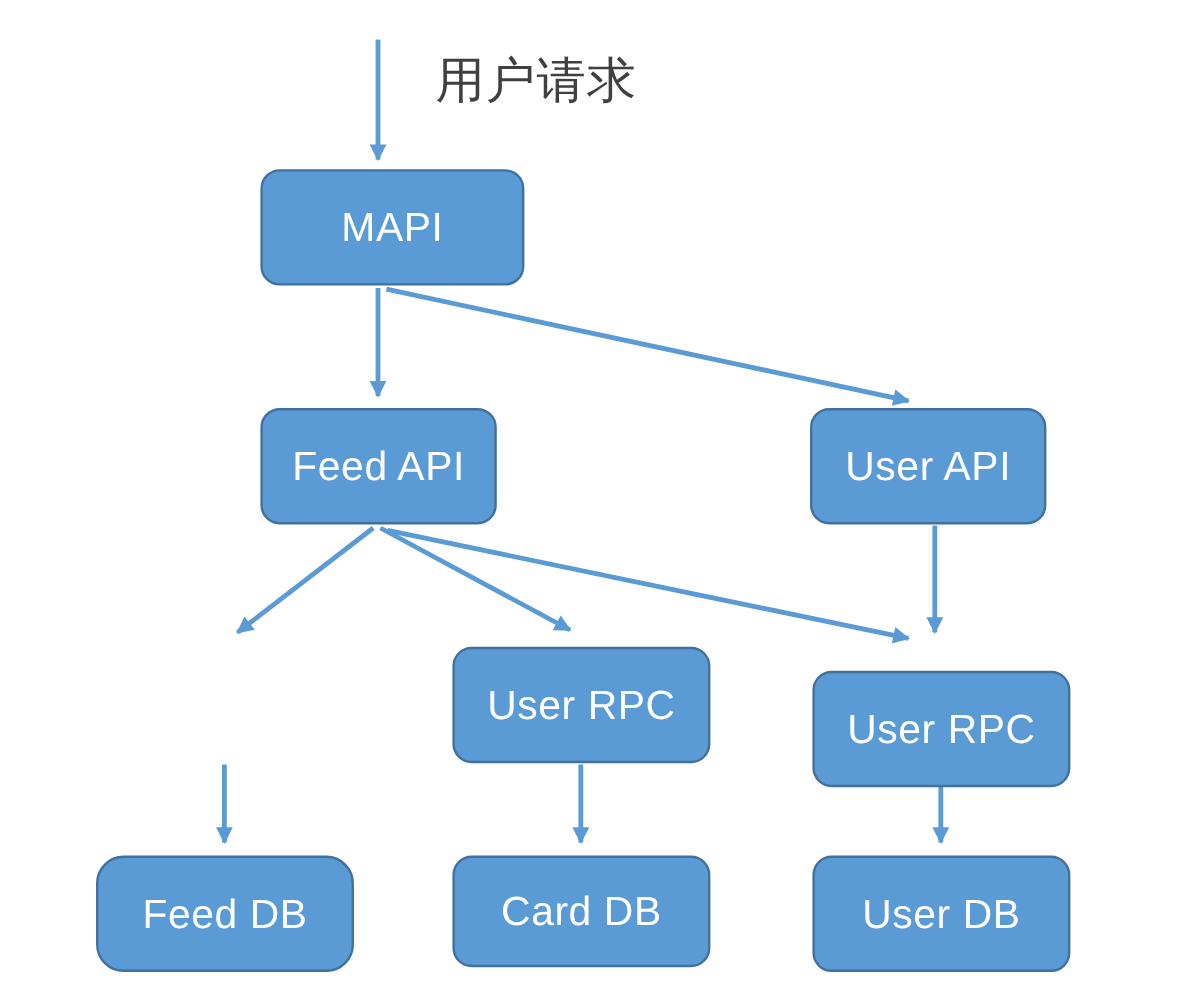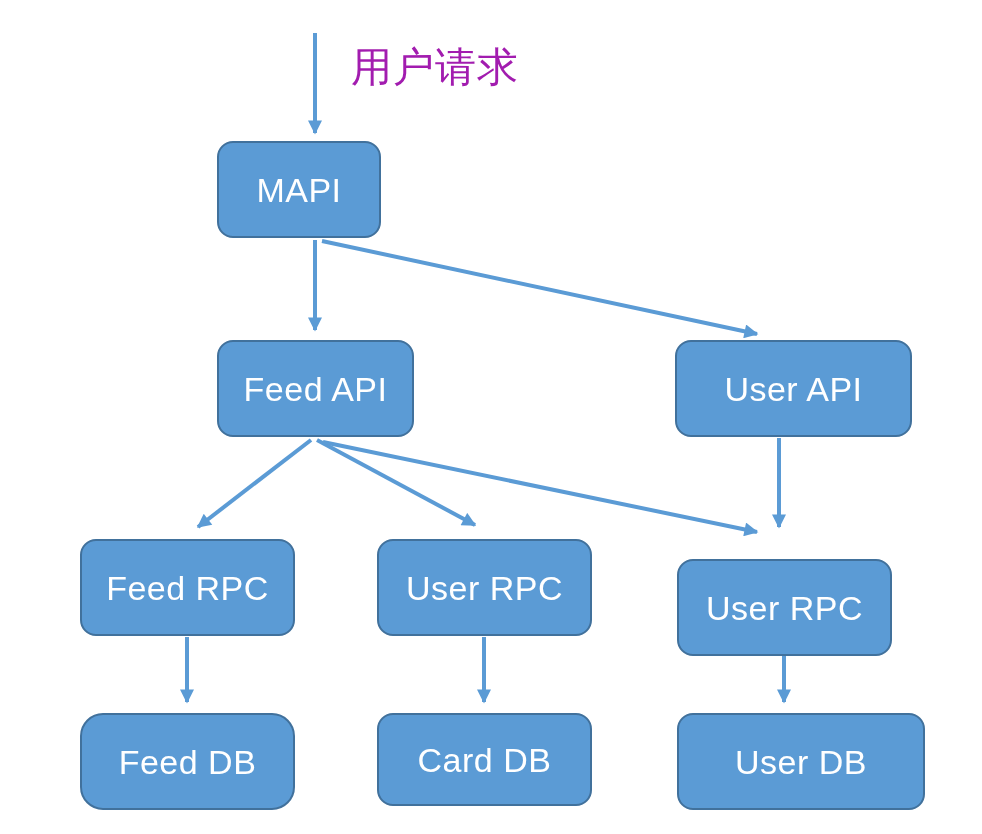--- a/index.html
+++ b/index.html
@@ -31,35 +31,35 @@
     border-radius: 16px;
     color: #ffffff;
     font-size: 34px;
     line-height: 1;
     display: flex;
     align-items: center;
     justify-content: center;
     white-space: nowrap;
     letter-spacing: 0.5px;
   }
-  #n-mapi     { left: 217px; top: 141px; width: 164px; height: 97px; }
+  #n-mapi     { left: 217px; top: 141px; width: 220px; height: 97px; }
   #n-feed-api { left: 217px; top: 340px; width: 197px; height: 97px; }
-  #n-user-api { left: 675px; top: 340px; width: 237px; height: 97px; }
+  #n-user-api { left: 675px; top: 340px; width: 197px; height: 97px; }
   #n-feed-rpc { left:  80px; top: 539px; width: 215px; height: 97px; }
   #n-card-rpc { left: 377px; top: 539px; width: 215px; height: 97px; }
   #n-user-rpc { left: 677px; top: 539px; width: 215px; height: 97px; margin-top: 20px; }
   #n-feed-db  { left:  80px; top: 713px; width: 215px; height: 97px; border-radius: 23px; }
   #n-card-db  { left: 377px; top: 713px; width: 215px; height: 93px; }
-  #n-user-db  { left: 677px; top: 713px; width: 248px; height: 97px; }
+  #n-user-db  { left: 677px; top: 713px; width: 215px; height: 97px; }
   .annotation {
     position: absolute;
-    left: 351px;
+    left: 363px;
     top: 40px;
     font-size: 41px;
-    color: #a21caf;
+    color: #404040;
     letter-spacing: 1px;
     white-space: nowrap;
   }
 </style>
 </head>
 <body>
 
 <div class="canvas">
 
   <svg class="edges" viewBox="0 0 982 834" xmlns="http://www.w3.org/2000/svg">
@@ -79,20 +79,19 @@
     <line x1="187" y1="637" x2="187" y2="702" stroke="#5B9BD5" stroke-width="4" marker-end="url(#arrowhead)"></line>
     <line x1="484" y1="637" x2="484" y2="702" stroke="#5B9BD5" stroke-width="4" marker-end="url(#arrowhead)"></line>
     <line x1="784" y1="637" x2="784" y2="702" stroke="#5B9BD5" stroke-width="4" marker-end="url(#arrowhead)"></line>
   </svg>
 
   <div class="annotation">用户请求</div>
 
   <div class="node" id="n-mapi">MAPI</div>
   <div class="node" id="n-feed-api">Feed API</div>
   <div class="node" id="n-user-api">User API</div>
-  <div class="node" id="n-feed-rpc">Feed RPC</div>
   <div class="node" id="n-card-rpc">User RPC</div>
   <div class="node" id="n-user-rpc">User RPC</div>
   <div class="node" id="n-feed-db">Feed DB</div>
   <div class="node" id="n-card-db">Card DB</div>
   <div class="node" id="n-user-db">User DB</div>
 
 </div>
 
 </body></html>

